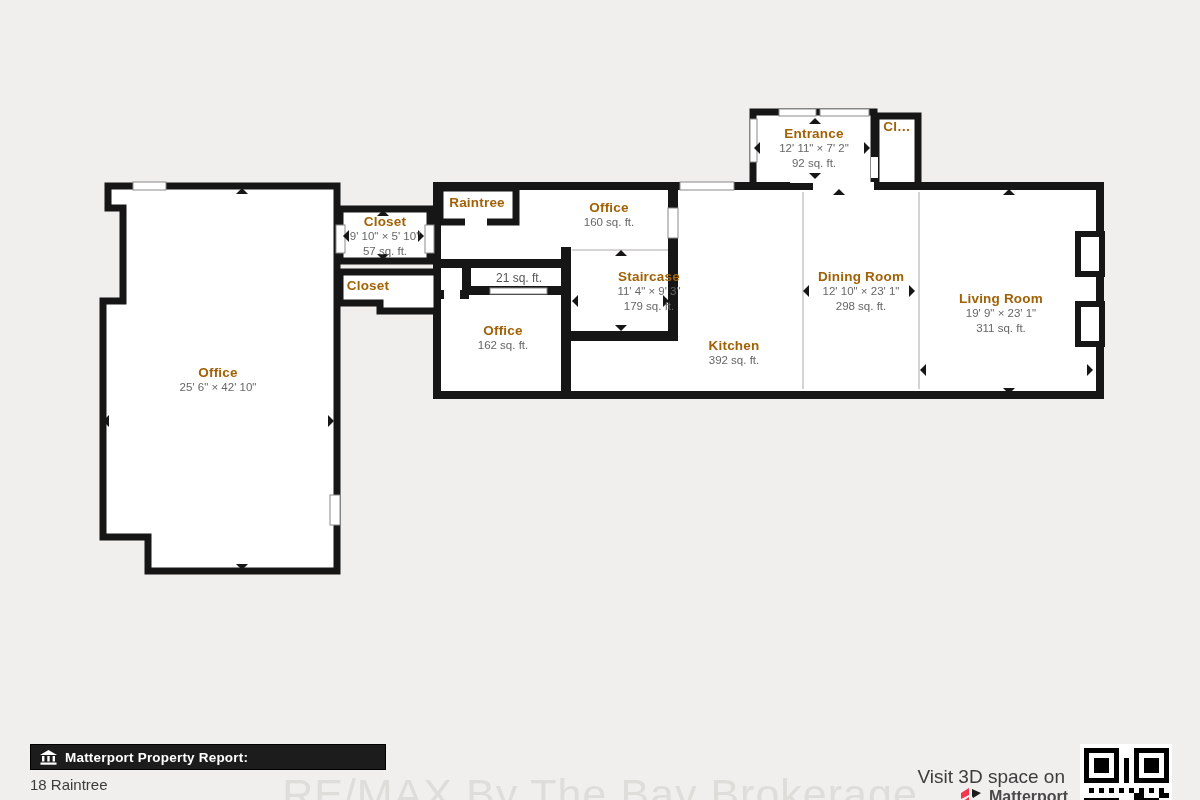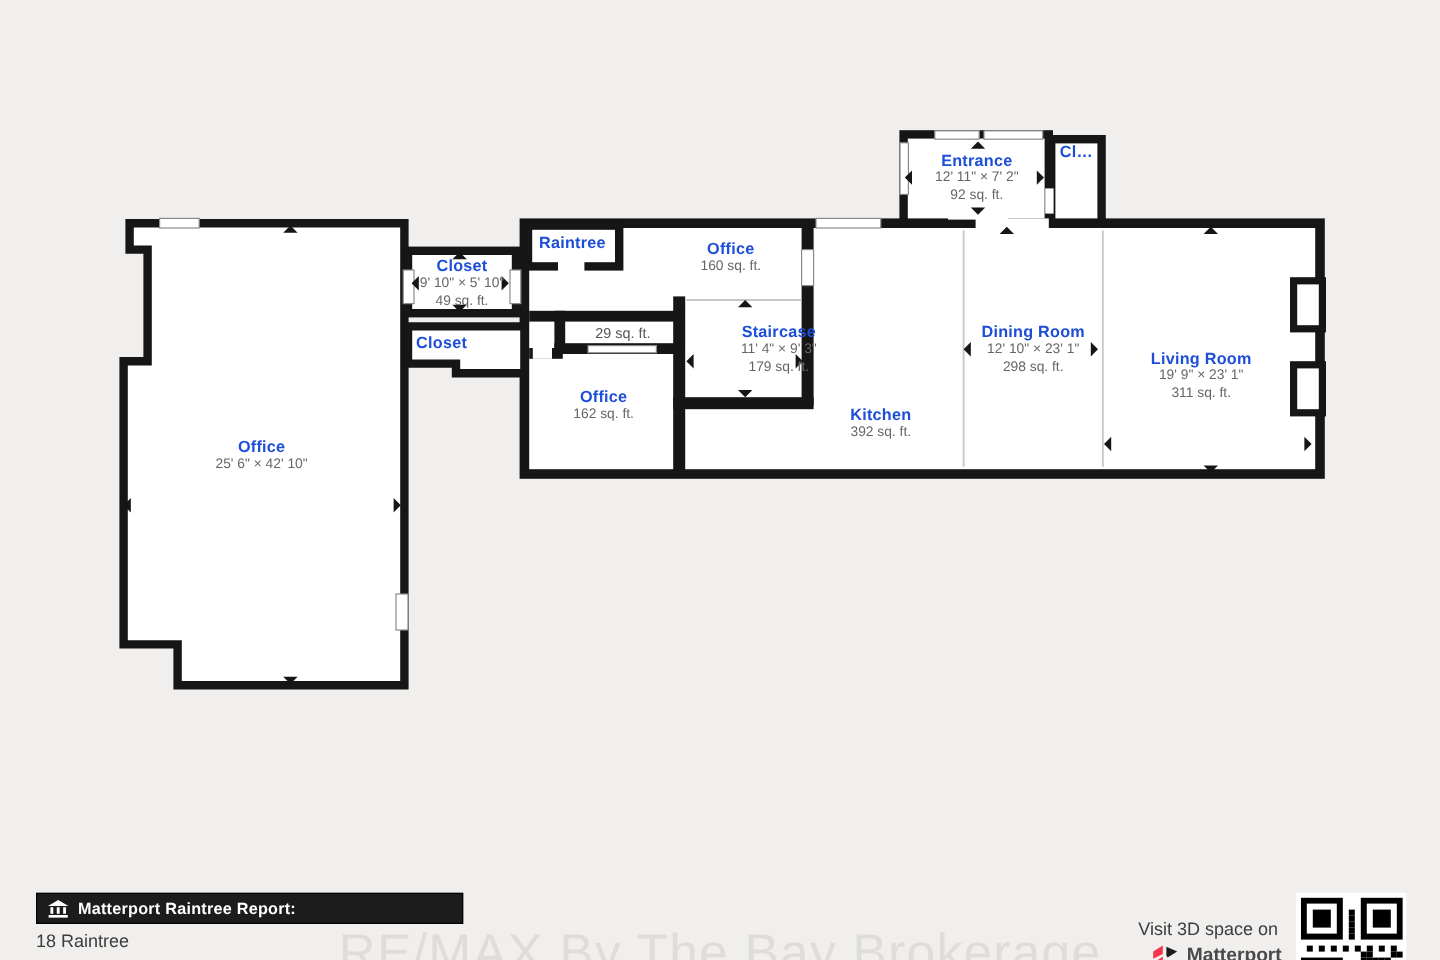--- a/index.html
+++ b/index.html
@@ -6,37 +6,37 @@
   body{
     width:1200px;height:800px;position:relative;overflow:hidden;
     background:#f0efed;
     font-family:"Liberation Sans", sans-serif;
   }
   #plan-svg{position:absolute;left:0;top:0;}
   .room-label{
     position:absolute;transform:translateX(-50%);
     text-align:center;white-space:nowrap;pointer-events:none;
   }
-  .rname{font-size:13.5px;font-weight:bold;color:#1d4ed8;line-height:15px;letter-spacing:.2px;}
+  .rname{font-size:13.5px;font-weight:bold;color:#a16207;line-height:15px;letter-spacing:.2px;}
   .rdim{font-size:11.5px;color:#666;line-height:14.5px;}
   .rname:empty,.rdim:empty{display:none;}
   .small-label .rdim{font-size:12px;color:#555;}
   
   .report-bar{
     position:absolute;left:30px;top:744px;width:356px;height:26px;
     background:#1c1c1c;border:1px solid #000;display:flex;align-items:center;
     padding-left:9px;box-sizing:border-box;
   }
   .report-bar .bar-label{color:#fff;font-size:13.5px;font-weight:bold;margin-left:8px;letter-spacing:.2px;}
   .property-name{position:absolute;left:30px;top:776px;font-size:15px;font-weight:normal;color:#3c3c3c;}
   .watermark{
     position:absolute;left:600px;top:770px;transform:translateX(-50%);
     font-size:43px;color:#dfddd9;white-space:nowrap;letter-spacing:1px;
   }
-  .visit-text{position:absolute;right:135px;top:766px;font-size:15px;color:#3c3c3c;}
+  .visit-text{position:absolute;right:135px;top:766px;font-size:19px;color:#3c3c3c;}
   .brand-row{position:absolute;left:960px;top:787px;display:flex;align-items:center;}
   .brand-row .brand-name{font-size:16px;font-weight:bold;color:#4a4a4a;margin-left:7px;}
   .qr-box{
     position:absolute;left:1080px;top:744px;width:92px;height:92px;
     background:#fff;display:flex;align-items:flex-start;justify-content:center;
     padding-top:4px;box-sizing:border-box;
   }
 </style>
 </head>
 <body>
@@ -153,29 +153,29 @@
 </div>
 
 <div class="room-label" style="left:609px;top:200px">
   <div class="rname">Office</div>
   <div class="rdim">160 sq. ft.</div>
 </div>
 
 <div class="room-label" style="left:385px;top:214px">
   <div class="rname">Closet</div>
   <div class="rdim">9' 10" × 5' 10"</div>
-  <div class="rdim">49 sq. ft.</div>
+  <div class="rdim">57 sq. ft.</div>
 </div>
 
 <div class="room-label" style="left:368px;top:278px">
   <div class="rname">Closet</div>
 </div>
 
 <div class="room-label small-label" style="left:519px;top:271px">
-  <div class="rdim">29 sq. ft.</div>
+  <div class="rdim">21 sq. ft.</div>
 </div>
 
 <div class="room-label" style="left:503px;top:323px">
   <div class="rname">Office</div>
   <div class="rdim">162 sq. ft.</div>
 </div>
 
 <div class="room-label" style="left:649px;top:269px">
   <div class="rname">Staircase</div>
   <div class="rdim">11' 4" × 9' 3"</div>
@@ -207,21 +207,21 @@
 <div class="watermark">RE/MAX By The Bay Brokerage</div>
 
 <div class="report-bar">
   <svg width="17" height="15" viewBox="0 0 17 15">
     <polygon points="8.5,0 0,5 17,5" fill="#fff"></polygon>
     <rect x="2" y="6" width="2.4" height="5.5" fill="#fff"></rect>
     <rect x="7.3" y="6" width="2.4" height="5.5" fill="#fff"></rect>
     <rect x="12.6" y="6" width="2.4" height="5.5" fill="#fff"></rect>
     <rect x="0.5" y="12.5" width="16" height="2.2" fill="#fff"></rect>
   </svg>
-  <span class="bar-label">Matterport Raintree Report:</span>
+  <span class="bar-label">Matterport Property Report:</span>
 </div>
 
 <div class="property-name">18 Raintree</div>
 
 <div class="visit-text">Visit 3D space on</div>
 
 <div class="brand-row">
   <svg width="22" height="20" viewBox="0 0 22 20">
     <polygon points="1,6 9,1 9,8 1,12" fill="#f4364c"></polygon>
     <polygon points="2,15 9,10 9,17 3,20" fill="#f4364c"></polygon>

